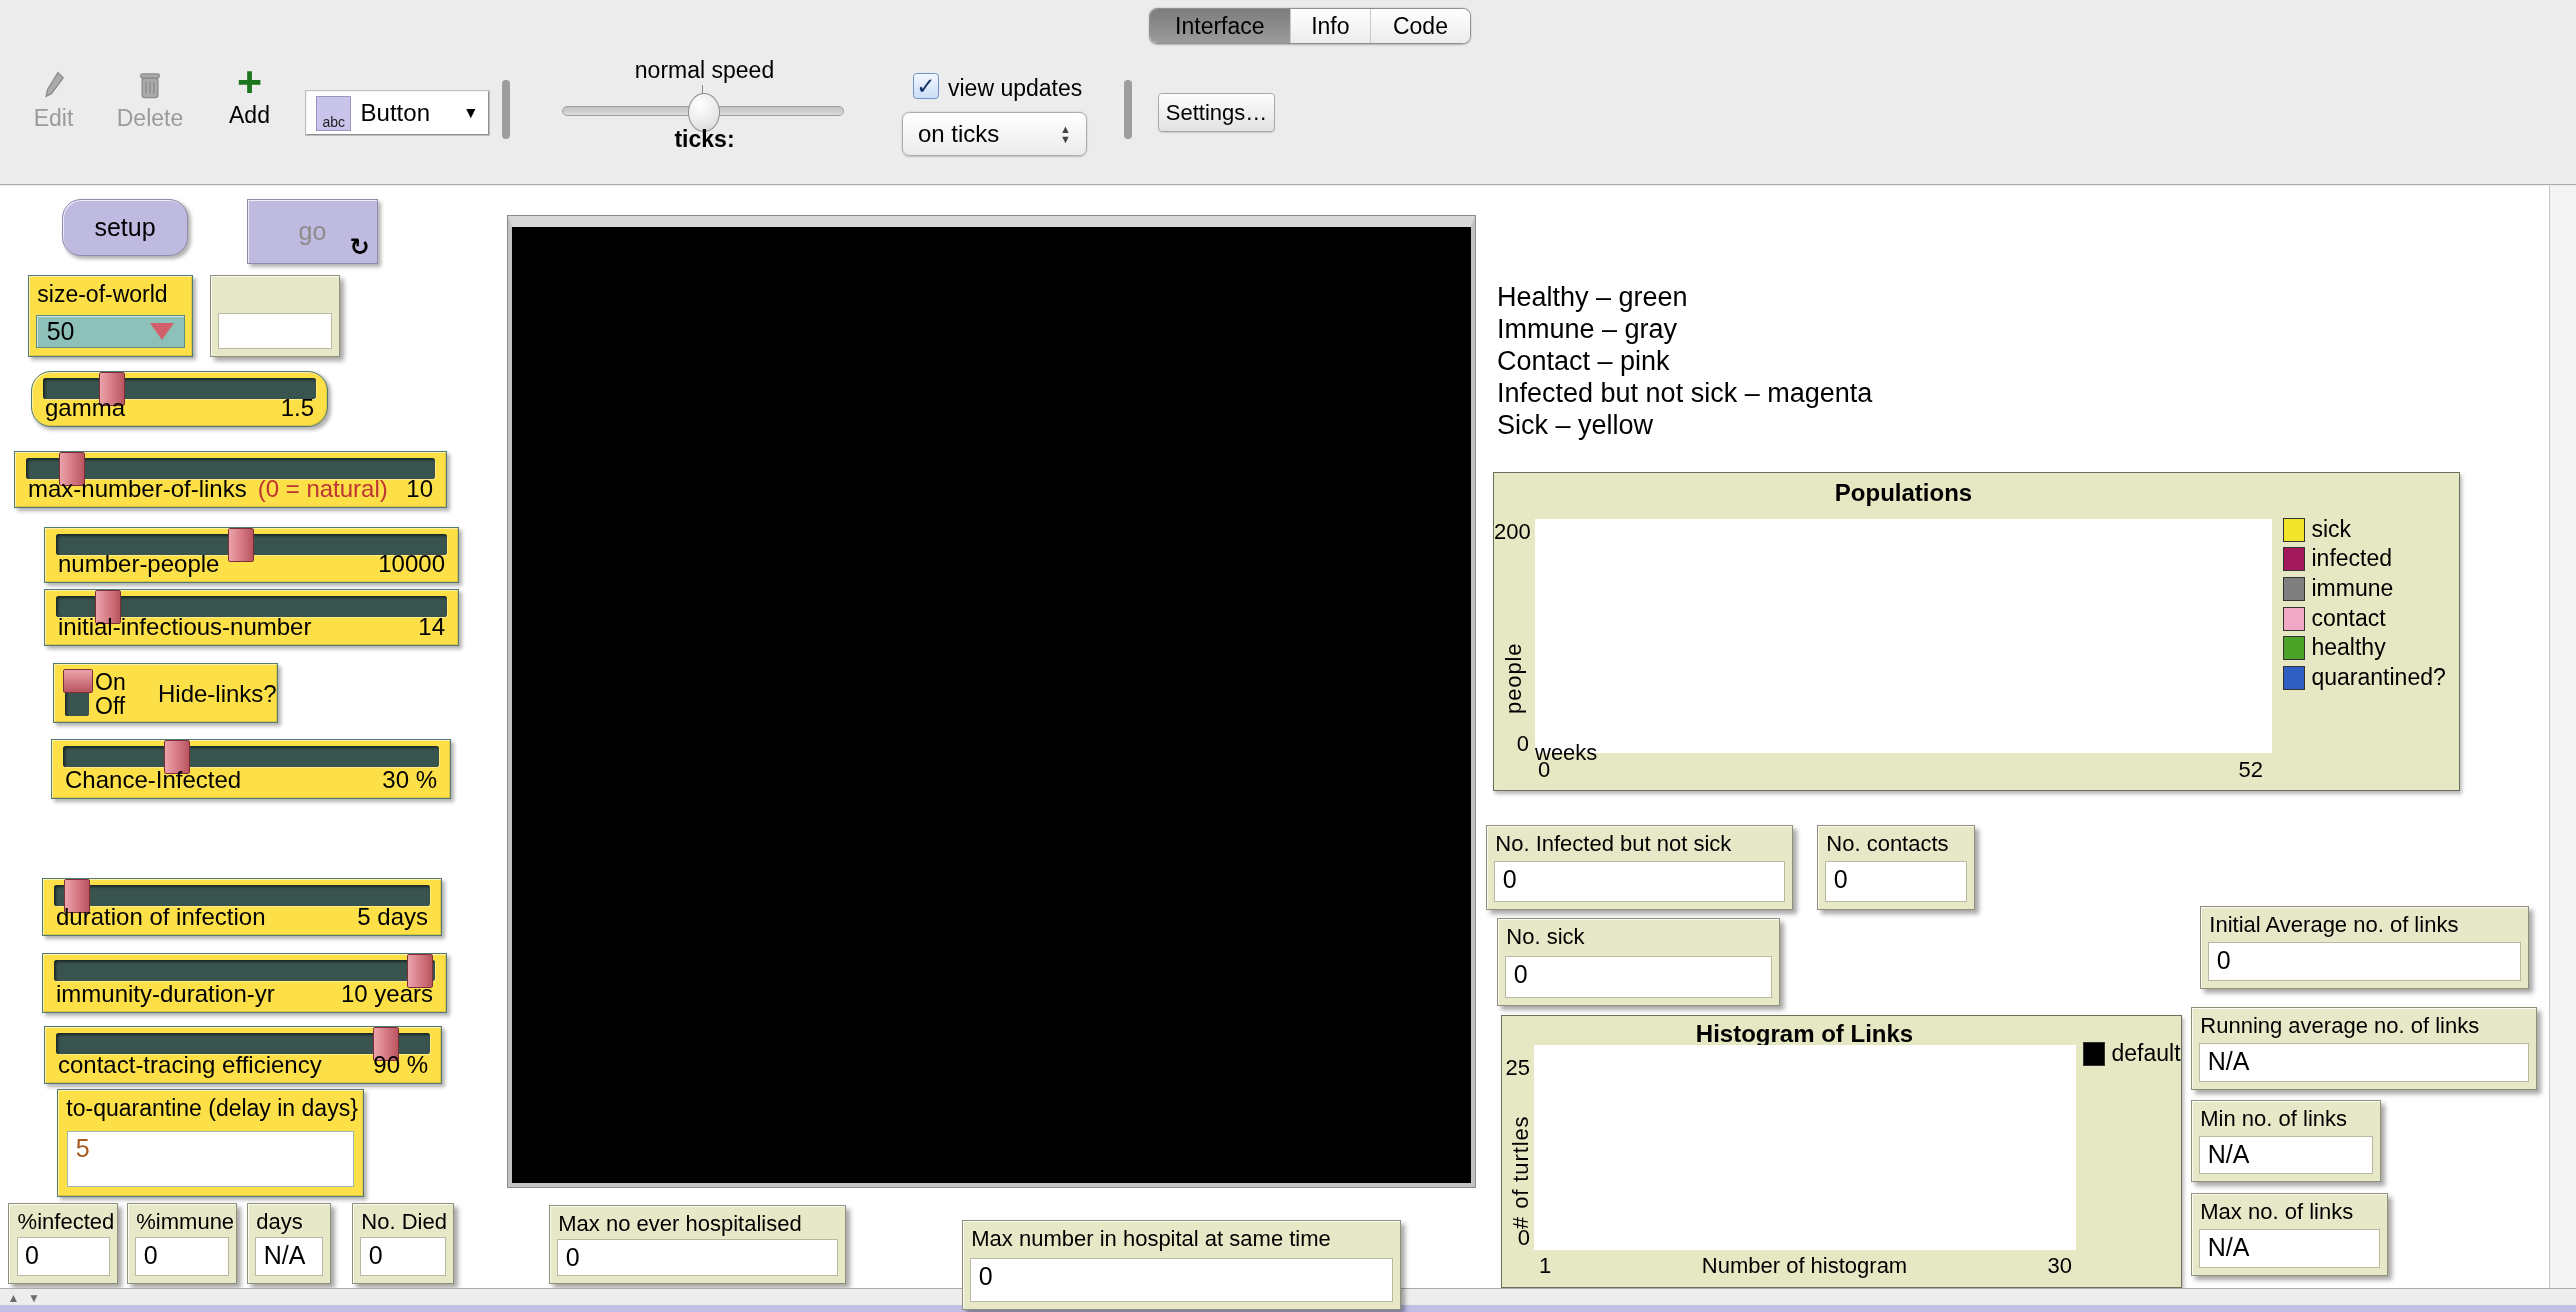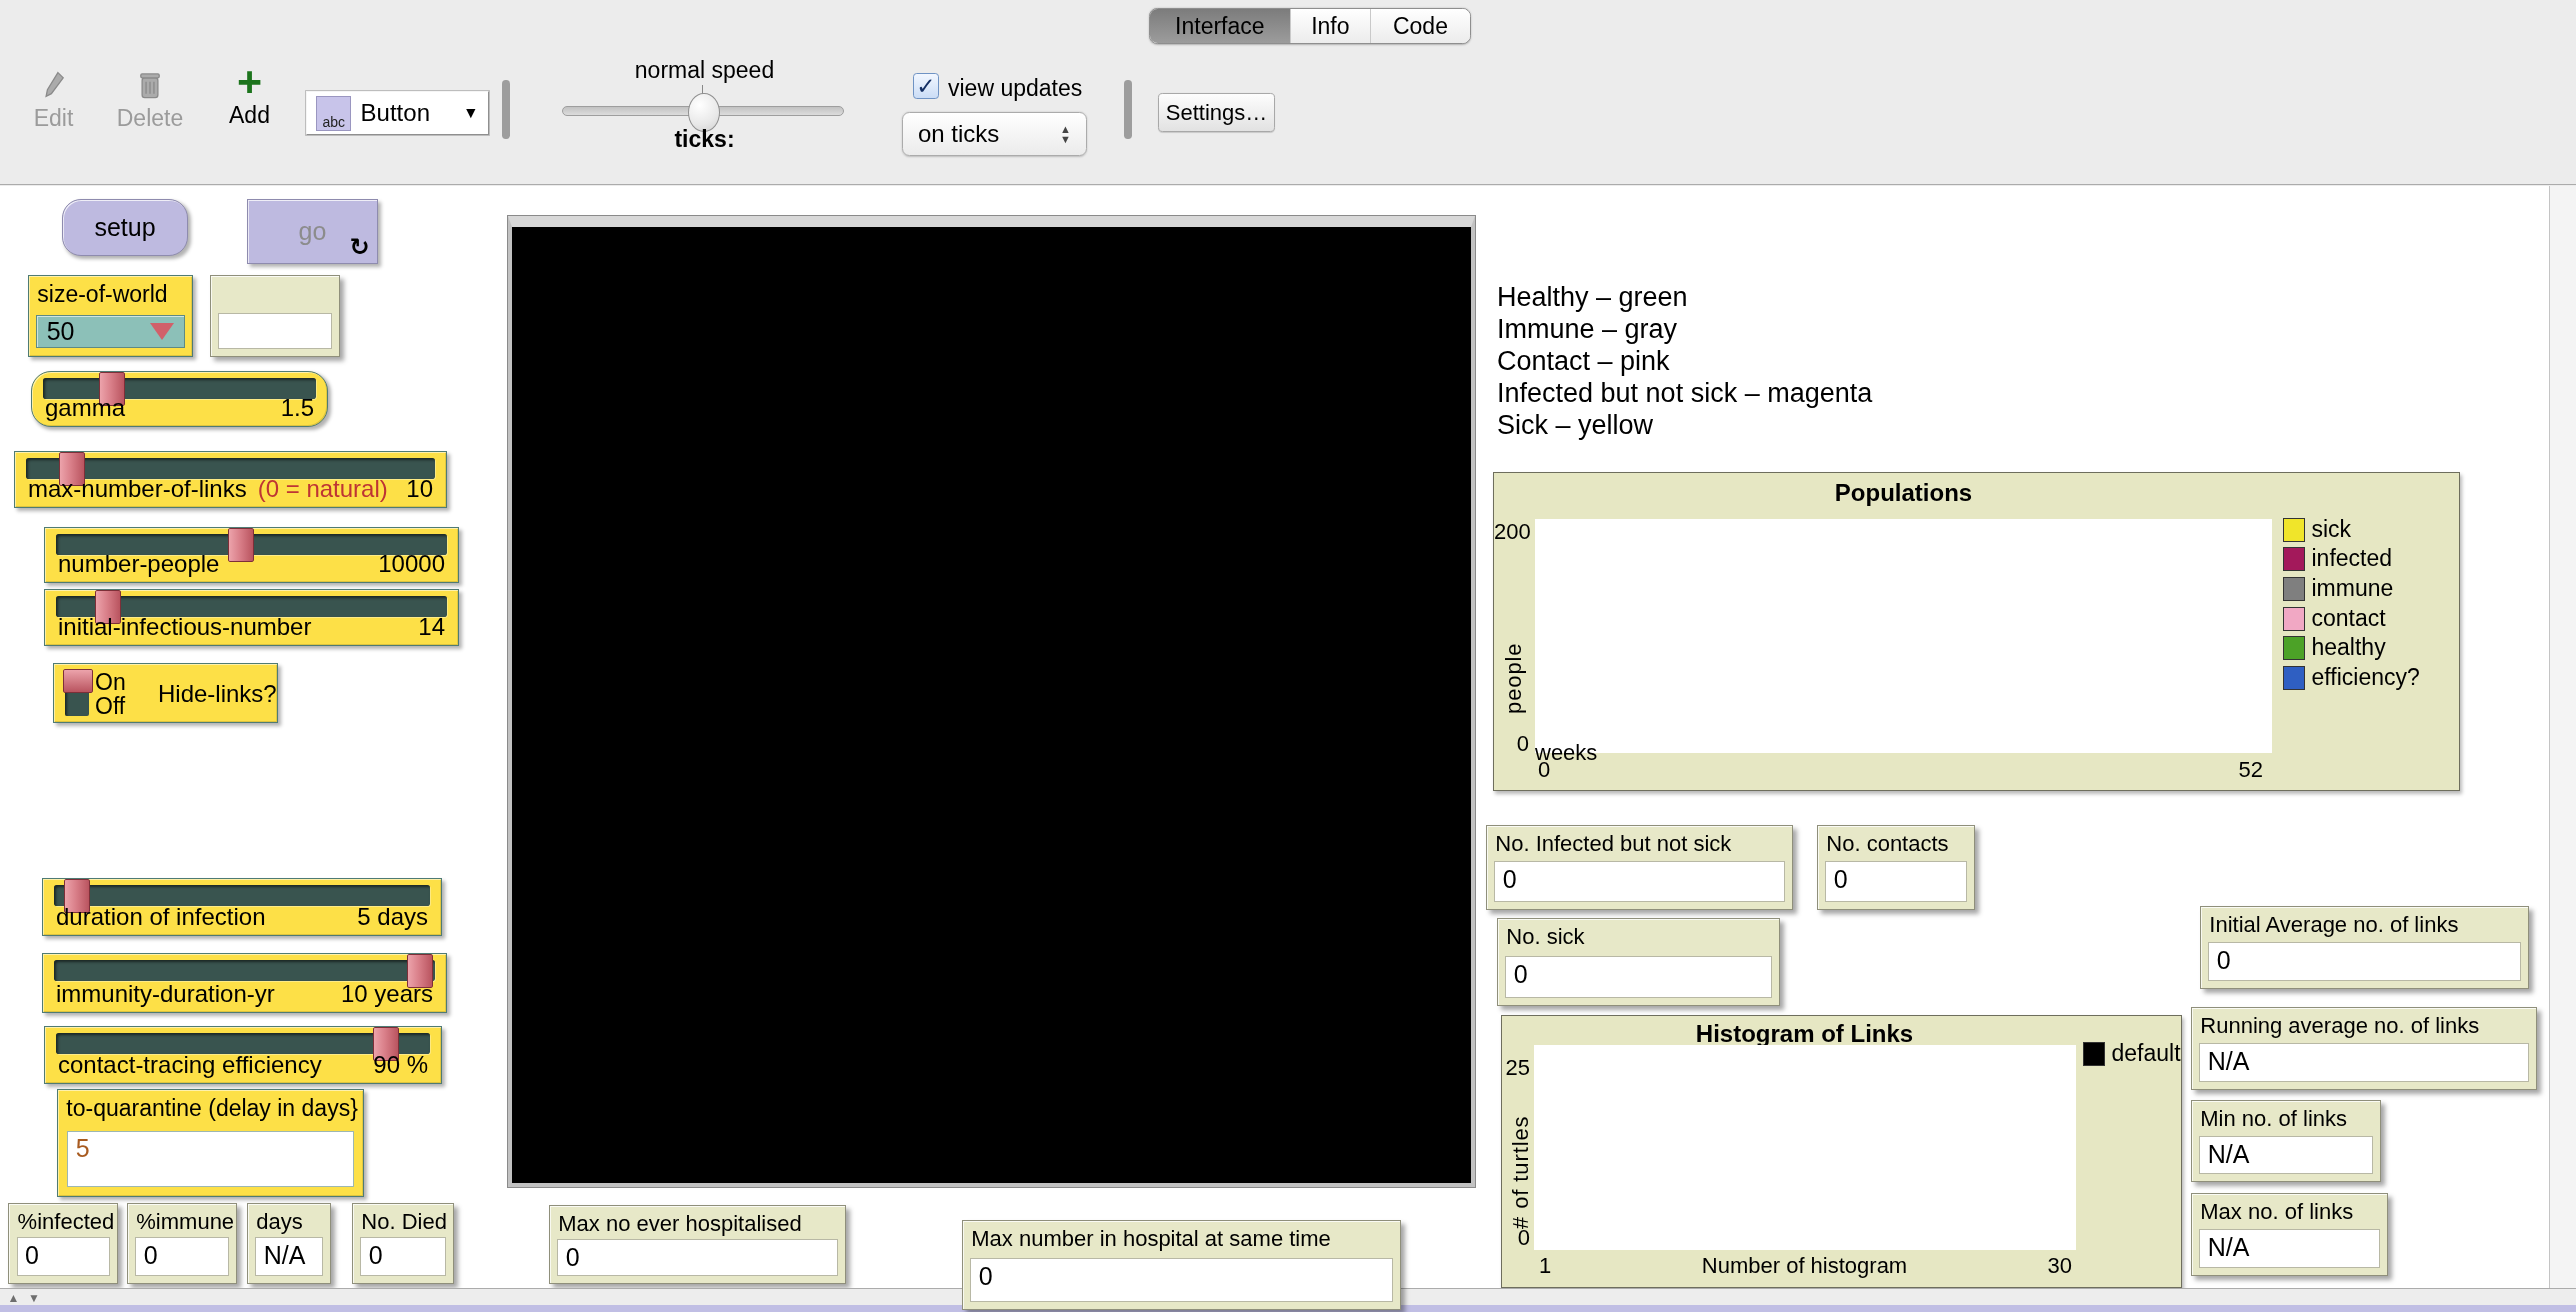--- a/index.html
+++ b/index.html
@@ -218,20 +218,29 @@
     <div class="sw-chan">
       <div class="sw-knob"></div>
     </div>
     <div class="abs" style="left:41px;top:5.6px;font-size:23px;line-height:24px;">
       <div>On</div>
       <div>Off</div>
     </div>
     <div class="abs" style="left:104px;top:15.8px;font-size:24px;">Hide-links?</div>
   </div>
 
+  <div class="abs teal" style="left:51px;top:739px;width:400px;height:60px;">
+    <div class="sl-track">
+        <div class="sl-thumb" style="left:calc(30% - 12px);"></div>
+      </div>
+    <div class="sl-row">
+        <span>Chance-Infected</span>
+        <span class="sl-val">30 %</span>
+      </div>
+  </div>
 
 
   <div class="abs teal" style="left:42px;top:878px;width:400px;height:58px;">
     <div class="sl-track">
         <div class="sl-thumb" style="left:calc(4% - 4.6px);"></div>
       </div>
     <div class="sl-row">
         <span>duration of infection</span>
         <span class="sl-val">5 days</span>
       </div>
@@ -296,21 +305,21 @@
     <div class="lg-row" style="left:789px;top:132px;">
         <span class="lg-sw" style="background-color: rgb(241, 168, 196);"></span>
         <span>contact</span>
       </div>
     <div class="lg-row" style="left:789px;top:161px;">
         <span class="lg-sw" style="background-color: rgb(76, 162, 39);"></span>
         <span>healthy</span>
       </div>
     <div class="lg-row" style="left:789px;top:191px;">
         <span class="lg-sw" style="background-color: rgb(47, 95, 194);"></span>
-        <span>efficiency?</span>
+        <span>quarantined?</span>
       </div>
   </div>
 
   <div class="abs mon" style="left:1486px;top:825px;width:307px;height:85px;">
     <div class="mon-lbl">No. Infected but not sick</div>
     <div class="mon-val">0</div>
   </div>
   <div class="abs mon" style="left:1817px;top:825px;width:158px;height:85px;">
     <div class="mon-lbl">No. contacts</div>
     <div class="mon-val">0</div>

